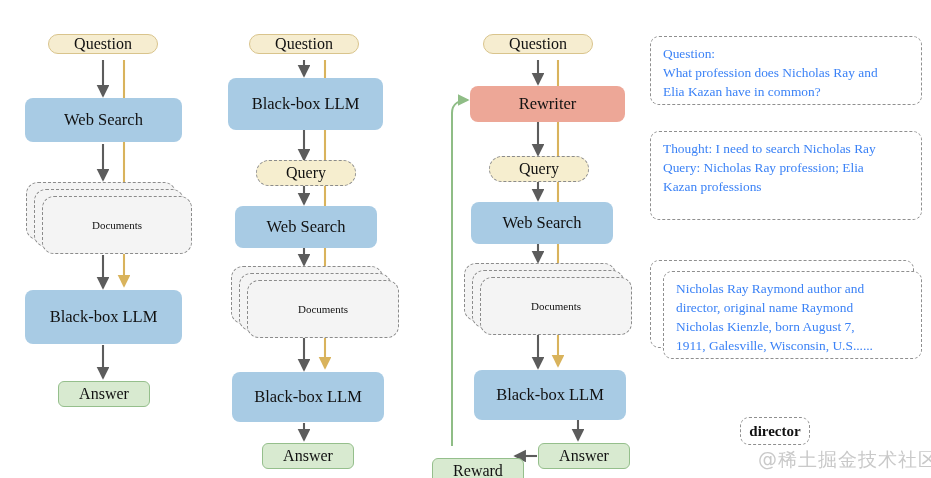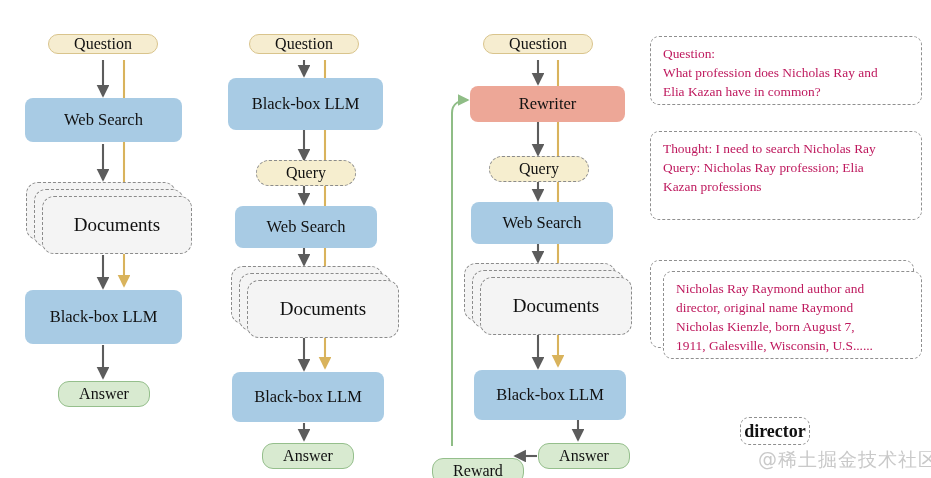--- a/index.html
+++ b/index.html
@@ -24,58 +24,58 @@
   }
   .box-blue{
     background:#a8cbe4;border:none;border-radius:8px;
     font-size:16.5px;
   }
   .box-red{
     background:#eda797;border:none;border-radius:8px;
     font-size:16.5px;
   }
   .pill-green{
-    background:#d8ead0;border:1.4px solid #95bf8c;border-radius:11px;
+    background:#d8ead0;border:1.4px solid #95bf8c;border-radius:6px;
     font-size:16px;height:26px;
   }
   .pill-query{
     background:#f6eecf;border:1.6px dashed #8b8b8b;border-radius:13px;
     font-size:16px;height:26px;
   }
 
   
   .docs-wrap{position:absolute;z-index:3;}
   .docs-layer{
     position:absolute;box-sizing:border-box;
     background:#f4f4f4;border:1.6px dashed #8b8b8b;border-radius:12px;
   }
   .docs-label{
     position:absolute;display:flex;align-items:center;justify-content:center;
-    font-size:19px;color:#111;
+    font-size:11px;color:#111;
   }
 
   
   .panel{
     position:absolute;box-sizing:border-box;
     background:#ffffff;border:1.5px dashed #8f8f8f;border-radius:9px;
     padding:7px 11px 0 12px;
-    font-size:13.4px;line-height:1.42;color:#be185d;
+    font-size:13.4px;line-height:1.42;color:#3b82f6;
     z-index:4;
   }
   .panel-stack-back{
     position:absolute;box-sizing:border-box;
     background:#ffffff;border:1.5px dashed #8f8f8f;border-radius:9px;
     z-index:3;
   }
   .panel p{margin:0;}
   .director-box{
     position:absolute;box-sizing:border-box;
     background:#ffffff;border:1.5px dashed #8f8f8f;border-radius:9px;
     display:flex;align-items:center;justify-content:center;
-    font-size:18px;font-weight:bold;z-index:4;
+    font-size:15px;font-weight:bold;z-index:4;
   }
   .watermark{
     position:absolute;z-index:5;
     font-family:"DejaVu Sans","Liberation Sans",sans-serif;
     font-size:19px;color:#c9c9c9;letter-spacing:1px;white-space:nowrap;
   }
 </style>
 </head>
 <body>
 

